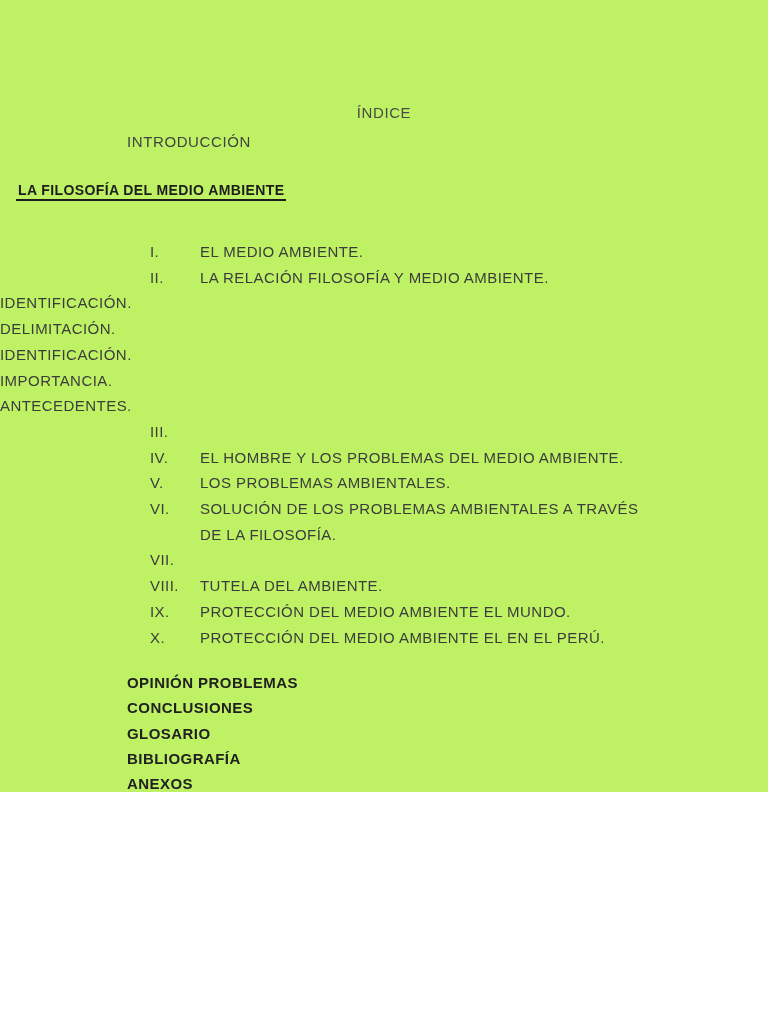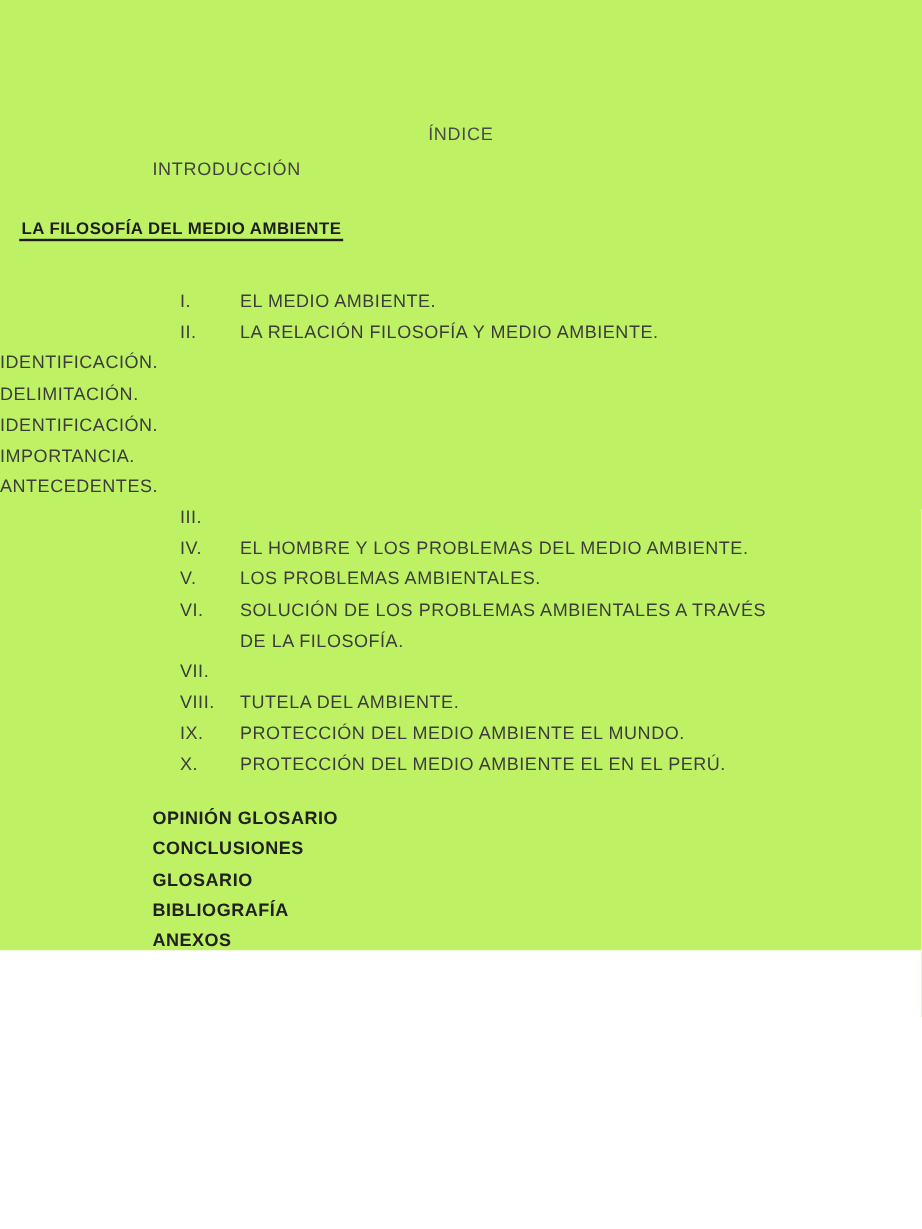--- a/index.html
+++ b/index.html
@@ -136,21 +136,21 @@
       <span class="numeral">IX.</span>
       <span class="item-text">PROTECCIÓN DEL MEDIO AMBIENTE EL MUNDO.</span>
     </div>
     <div class="row row-numbered">
       <span class="numeral">X.</span>
       <span class="item-text">PROTECCIÓN DEL MEDIO AMBIENTE EL EN EL PERÚ.</span>
     </div>
   </div>
 
   <div class="bold-section">
-    <div class="row-bold">OPINIÓN GLOSARIO</div>
+    <div class="row-bold">OPINIÓN PROBLEMAS</div>
     <div class="row-bold">CONCLUSIONES</div>
     <div class="row-bold">GLOSARIO</div>
     <div class="row-bold">BIBLIOGRAFÍA</div>
     <div class="row-bold">ANEXOS</div>
   </div>
 
   <div class="page-number">1</div>
 
 </div>
 

